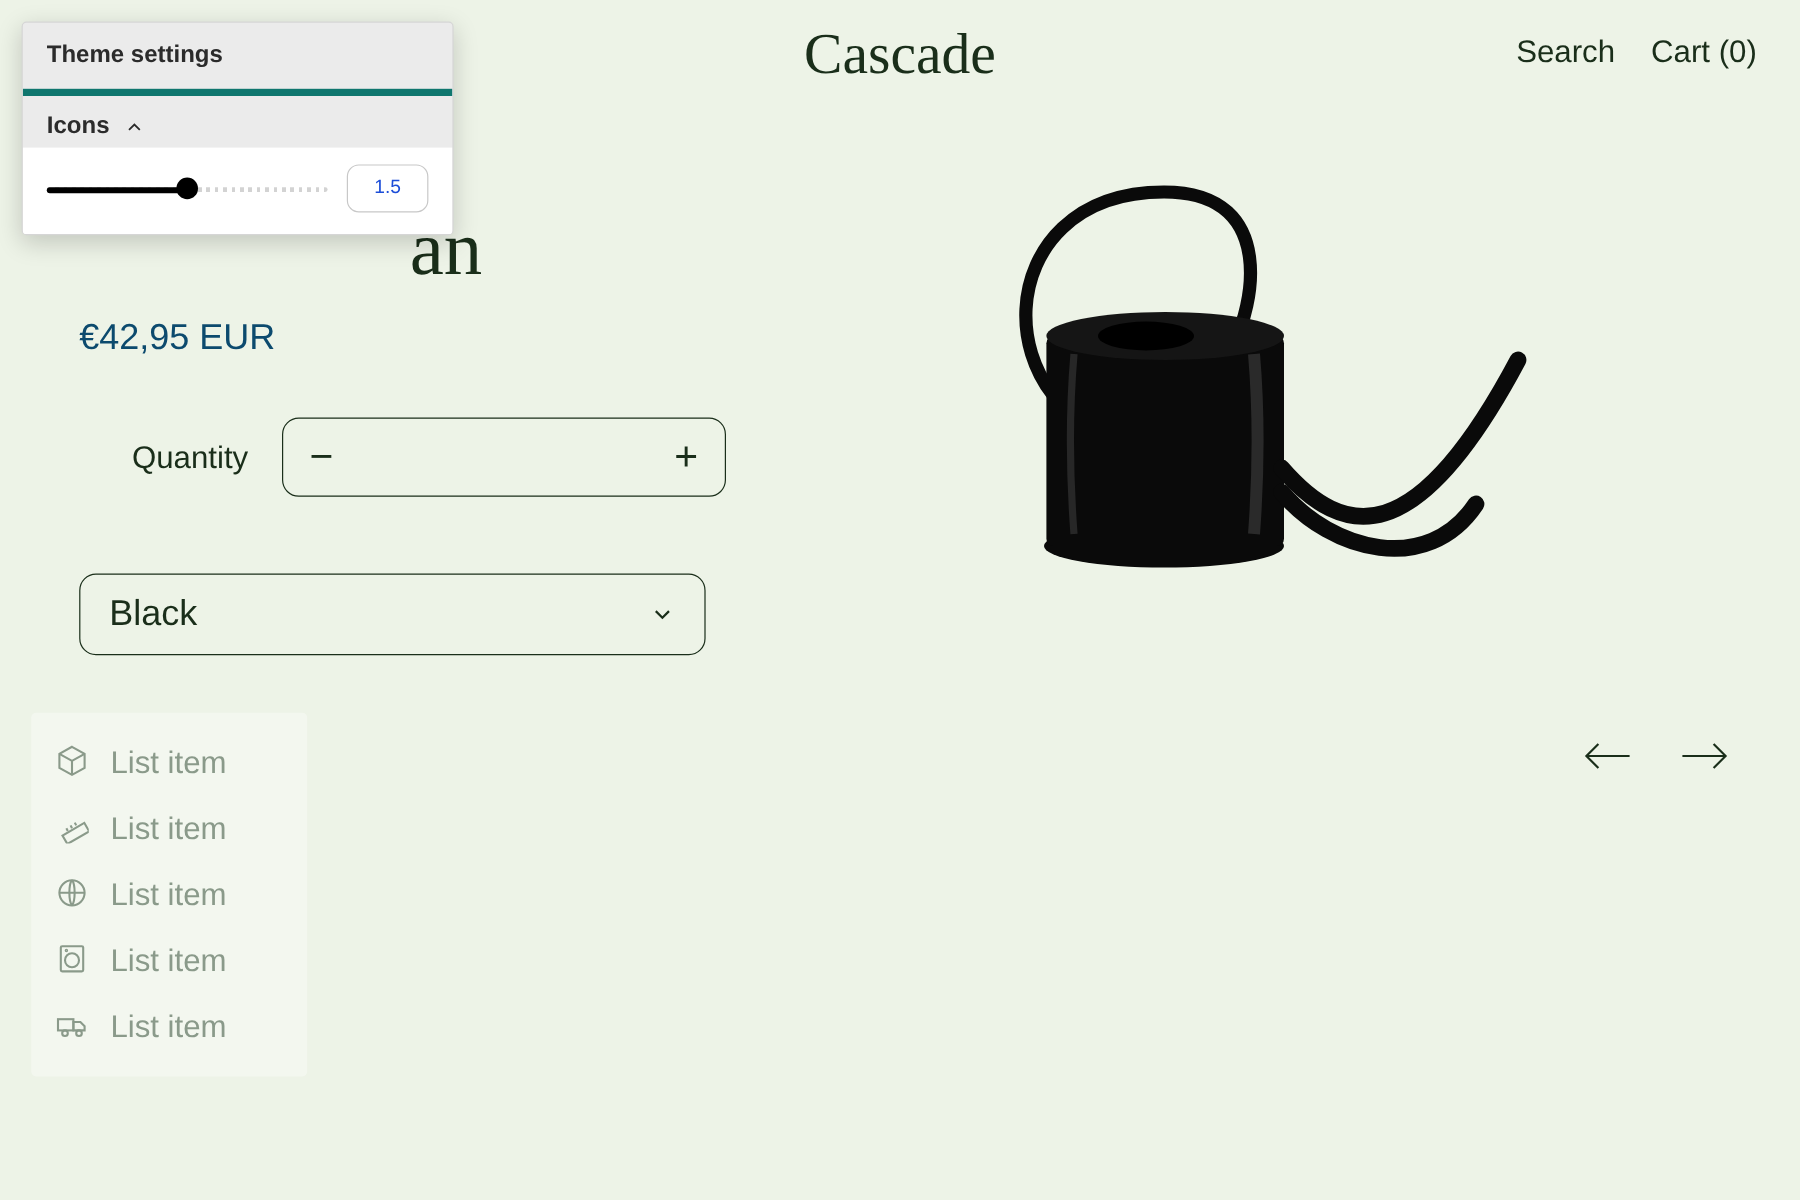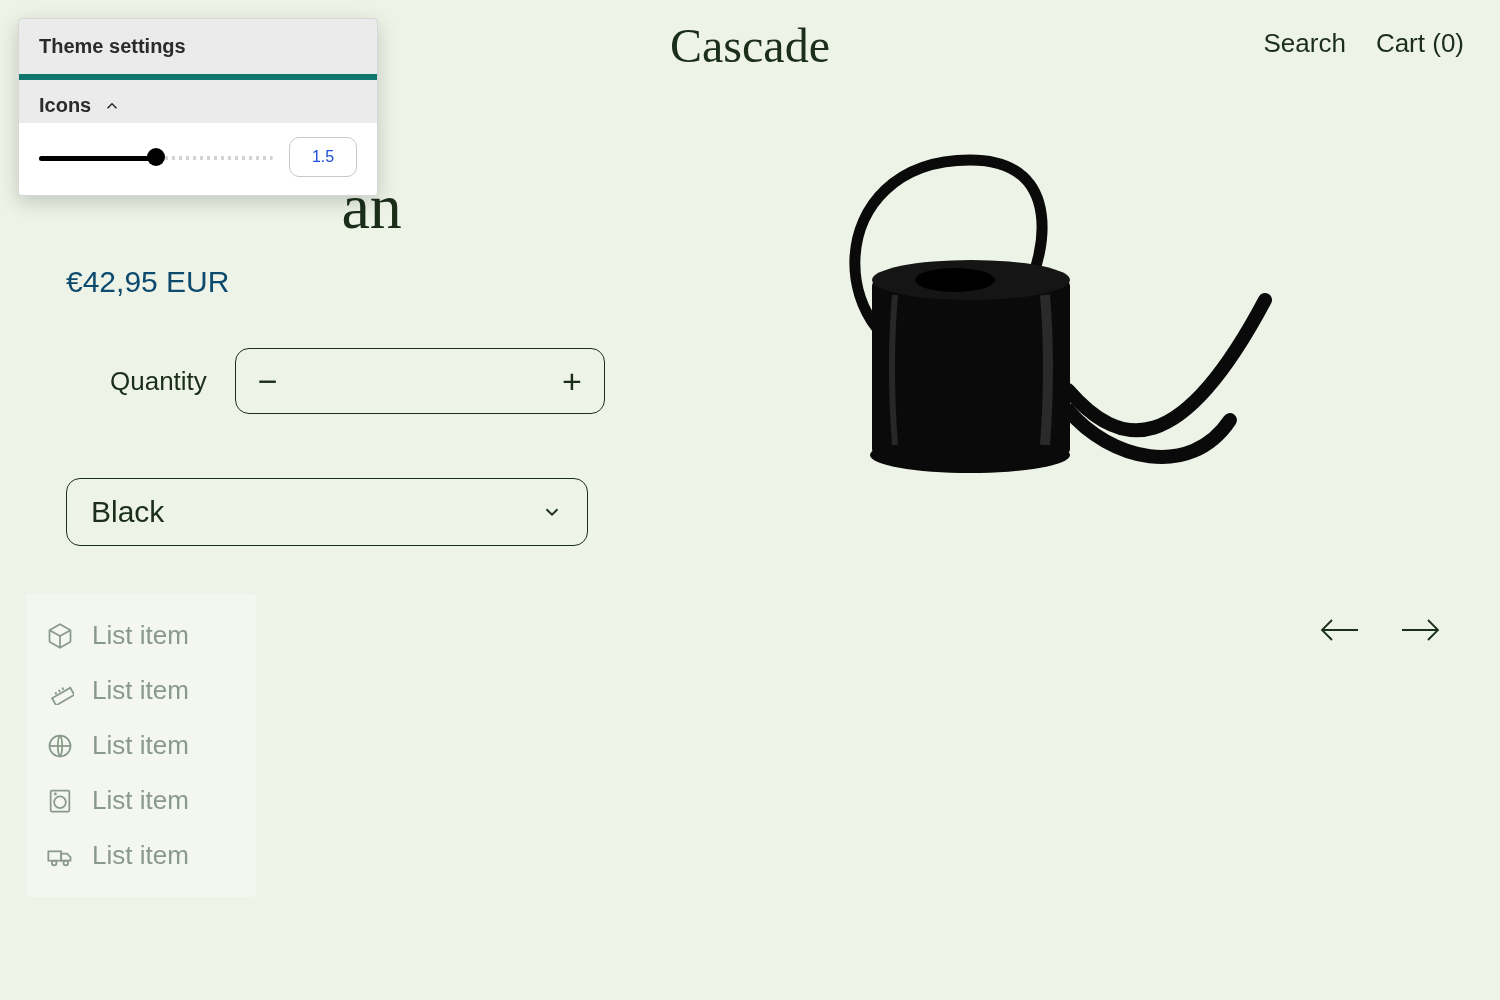--- a/index.html
+++ b/index.html
@@ -102,21 +102,20 @@
       position: absolute;
       left: 26px;
       top: 594px;
       width: 230px;
       background: rgba(255,255,255,0.35);
       padding: 14px 14px;
       border-radius: 4px;
     }
     .list-row {
       display: flex;
-      align-items: center;
       gap: 18px;
       padding: 12px 6px;
       color: #8a9a8a;
       font-size: 26px;
     }
     .list-row svg { width: 28px; height: 28px; stroke: #8a9a8a; fill: none; stroke-width: 1.5; }
 
     
     .product-image {
       position: absolute;

